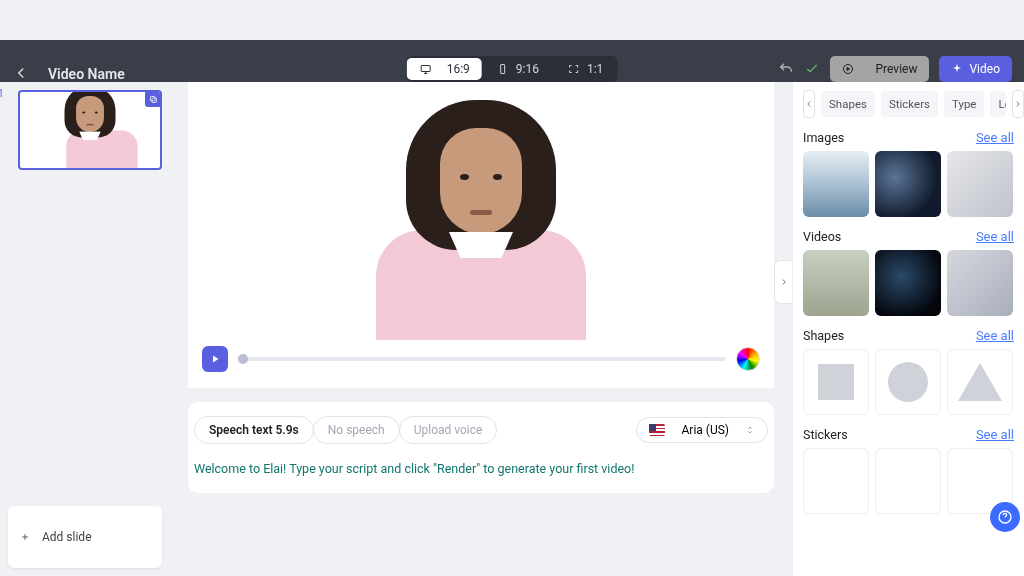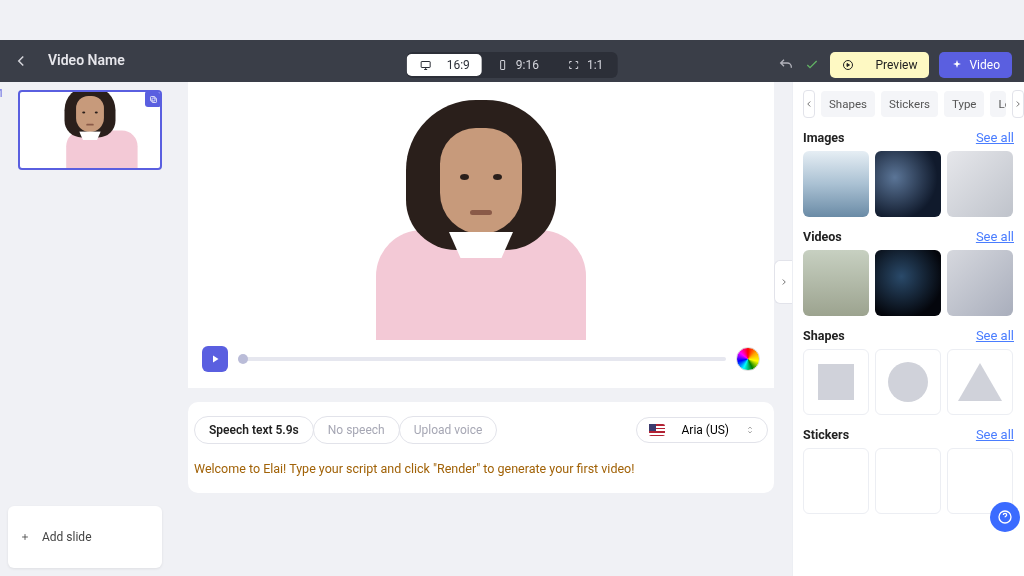--- a/index.html
+++ b/index.html
@@ -1,28 +1,28 @@
 <!DOCTYPE html>
 <html><head>
 <meta charset="utf-8">
 <style>
 * { margin: 0; padding: 0; box-sizing: border-box; font-family: -apple-system, BlinkMacSystemFont, "Segoe UI", Roboto, sans-serif; }
 body { width: 1024px; height: 576px; background: #f0f1f5; overflow: hidden; }
 
 
-.topbar { height: 42px; background: #3a3e48; color: #e6e6eb; display: flex; align-items: flex-start; padding: 12px 12px; gap: 18px; margin-top: 40px; }
+.topbar { height: 42px; background: #3a3e48; color: #e6e6eb; display: flex; align-items: flex-end; padding: 0 12px; gap: 18px; margin-top: 40px; }
 .back-arrow { width: 18px; height: 18px; cursor: pointer; opacity: .9; }
 .title { font-size: 14px; font-weight: 600; }
 .ratio-group { display: flex; align-items: center; background: #2c2f38; border-radius: 6px; overflow: hidden; margin-left: auto; margin-right: auto; position: absolute; left: 50%; transform: translateX(-50%); }
 .ratio-btn { display: flex; align-items: center; gap: 6px; padding: 6px 14px; font-size: 12px; color: #d5d6dd; cursor: pointer; }
 .ratio-btn.active { background: #fff; color: #2c2f38; border-radius: 5px; margin: 0; padding: 4px 12px; gap: 14px; }
 .ratio-ic { width: 14px; height: 12px; }
 .top-actions { margin-left: auto; display: flex; align-items: center; gap: 10px; }
 .undo-ic, .check-ic { width: 16px; height: 16px; opacity: .8; }
-.preview-btn { background: #fef9c3; color: #222; border-radius: 5px; padding: 6px 12px; font-size: 12px; display: flex; align-items: center; gap: 22px; cursor: pointer; }
+.preview-btn { background: #a3a3a3; color: #222; border-radius: 5px; padding: 6px 12px; font-size: 12px; display: flex; align-items: center; gap: 22px; cursor: pointer; }
 .render-btn { background: #5a5fe0; color: #fff; border-radius: 5px; padding: 6px 12px; font-size: 12px; display: flex; align-items: center; gap: 6px; cursor: pointer; }
 
 
 .app { display: flex; height: calc(576px - 82px); }
 .slides-col { width: 170px; padding: 8px; display: flex; flex-direction: column; gap: 10px; }
 .slide-thumb { position: relative; border: 2px solid #5a5fe0; border-radius: 4px; background: #fff; height: 80px; display: flex; align-items: flex-end; justify-content: center; overflow: hidden; }
 .slide-num { position: absolute; top: -2px; left: -10px; font-size: 10px; color: #5a5fe0; }
 .slide-copy { position: absolute; top: -1px; right: -1px; background: #5a5fe0; width: 16px; height: 16px; border-radius: 3px; display: flex; align-items: center; justify-content: center; }
 .slide-copy svg { width: 9px; height: 9px; }
 .add-slide { margin-top: auto; background: #fff; border-radius: 6px; padding: 24px 12px; font-size: 12px; color: #444; cursor: pointer; display: flex; align-items: center; gap: 12px; box-shadow: 0 1px 3px rgba(0,0,0,.08); }
@@ -38,30 +38,30 @@
 
 .speech-card { background: #fff; border-radius: 10px; padding: 14px 6px; }
 .speech-tabs { display: flex; align-items: center; }
 .speech-tab { border: 1px solid #e2e3ea; border-radius: 18px; padding: 6px 14px; font-size: 12px; color: #a6a7b4; margin-right: -1px; }
 .speech-tab.first { border-top-left-radius: 18px; border-bottom-left-radius: 18px; }
 .speech-tab.active { color: #222; font-weight: 600; background: #fff; }
 .voice-pick { margin-left: auto; display: flex; align-items: center; gap: 16px; border: 1px solid #e2e3ea; border-radius: 18px; padding: 5px 12px; font-size: 12px; cursor: pointer; }
 .flag { width: 16px; height: 12px; border-radius: 2px; background: linear-gradient(to bottom, #b22234 0 15%, #fff 15% 30%, #b22234 30% 45%, #fff 45% 60%, #b22234 60% 75%, #fff 75% 90%, #b22234 90% 100%); position: relative; }
 .flag::before { content: ""; position: absolute; top: 0; left: 0; width: 7px; height: 7px; background: #3c3b6e; }
 .updown { width: 10px; height: 14px; }
-.script { margin-top: 16px; font-size: 12.5px; color: #a16207; line-height: 1.5; }
+.script { margin-top: 16px; font-size: 12.5px; color: #0f766e; line-height: 1.5; }
 
 
 .side-col { width: 232px; background: #fff; padding: 8px 10px 0 10px; display: flex; flex-direction: column; overflow: hidden; border-left: 1px solid #eceef3; }
 .cat-tabs { display: flex; align-items: center; gap: 6px; }
 .cat-nav { width: 20px; height: 28px; display: flex; align-items: center; justify-content: center; border: 1px solid #e2e3ea; border-radius: 4px; cursor: pointer; }
 .cat-tab { padding: 6px 8px; font-size: 11.5px; color: #555; background: #f4f5f8; border-radius: 4px; cursor: pointer; }
 .section { margin-top: 12px; }
 .sec-head { display: flex; align-items: center; margin-bottom: 6px; }
-.sec-title { font-size: 12.5px; font-weight: 700; color: #222; }
+.sec-title { font-size: 12.5px; font-weight: 400; color: #222; }
 .see-all { margin-left: auto; font-size: 13px; color: #4a7dff; cursor: pointer; text-decoration: underline; }
 .grid3 { display: flex; gap: 6px; }
 .tile { width: 66px; height: 66px; border-radius: 6px; background: #dfe3ea; overflow: hidden; cursor: pointer; display: flex; align-items: center; justify-content: center; }
 .shape-sq::after { content: ""; width: 36px; height: 36px; background: #d0d2da; }
 .shape-ci::after { content: ""; width: 40px; height: 40px; background: #d0d2da; border-radius: 50%; }
 .shape-tri::after { content: ""; width: 0; height: 0; border-left: 22px solid transparent; border-right: 22px solid transparent; border-bottom: 38px solid #d0d2da; }
 .collapse-handle { position: absolute; right: 232px; top: 260px; width: 18px; height: 44px; background: #fff; border: 1px solid #e2e3ea; border-right: none; border-radius: 6px 0 0 6px; display: flex; align-items: center; justify-content: center; cursor: pointer; }
 .help-fab { position: absolute; right: 4px; bottom: 44px; width: 30px; height: 30px; border-radius: 50%; background: #3b6bff; display: flex; align-items: center; justify-content: center; color: #fff; font-size: 15px; cursor: pointer; }
 
 

